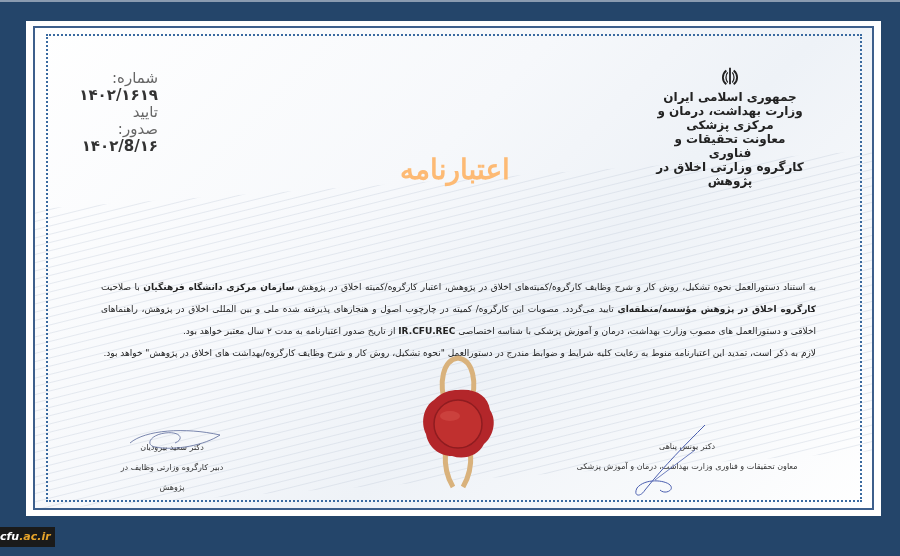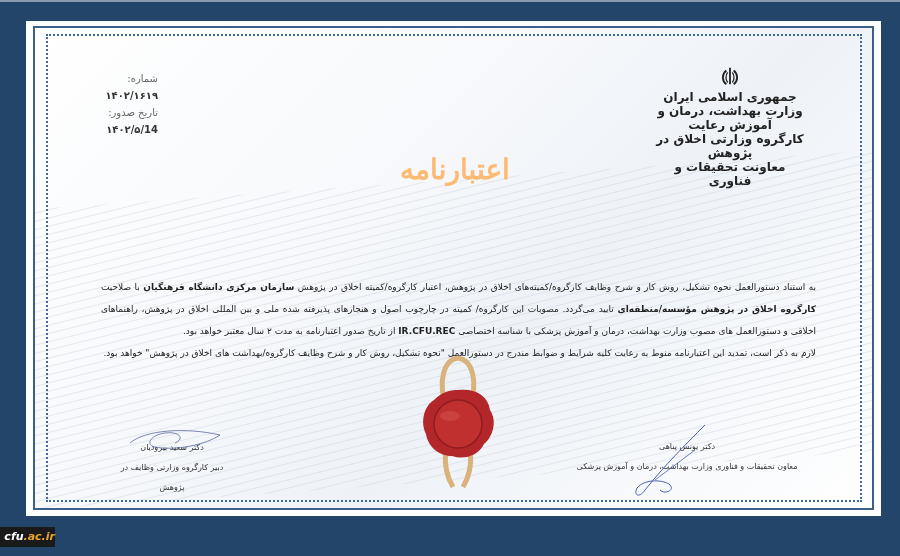--- a/index.html
+++ b/index.html
@@ -30,21 +30,21 @@
       border:2px dotted #3a6aa0; box-sizing:border-box;
     }
     .content { position:absolute; left:0; top:0; width:900px; height:556px; direction:rtl; }
 
     .header-right {
       position:absolute; right:95px; top:66px; width:150px; text-align:center;
       font-size:12px; font-weight:bold; color:#222; line-height:14px;
     }
     .emblem { display:block; margin:0 auto 2px auto; width:22px; height:22px; }
     .header-left {
-      position:absolute; left:88px; top:70px; font-size:10px; color:#444; line-height:17px;
+      position:absolute; left:88px; top:70px; font-size:15px; color:#444; line-height:17px;
       text-align:right; width:70px;
     }
     .header-left .lbl { color:#666; }
     .header-left .val { font-weight:bold; color:#333; }
 
     .title {
       position:absolute; left:370px; top:150px; width:170px; text-align:center;
       font-family:"DejaVu Serif", serif; font-weight:bold; color:#fdba74;
     }
     .title .t1 { font-size:28px; display:block; line-height:40px; }
@@ -64,21 +64,21 @@
     }
     .sig-left {
       position:absolute; left:112px; top:438px; width:120px; text-align:center;
       font-size:8px; color:#333; line-height:20px;
     }
     .signature-scribble { position:absolute; }
 
     .watermark {
       position:absolute; left:0; top:527px; width:55px; height:20px; background:#1a1a1a;
       color:#fff; font-family:"DejaVu Sans", sans-serif; font-style:italic; font-weight:bold;
-      font-size:11px; line-height:20px; text-align:right; direction:ltr;
+      font-size:11px; line-height:20px; text-align:left; direction:ltr;
     }
     .watermark .accent { color:#e8a42a; }
   </style>
 </head>
 <body>
 
 <div class="topbar"></div>
 <div class="paper"></div>
 <div class="frame-outer"></div>
 <div class="frame-inner"></div>
@@ -87,33 +87,33 @@
 
   <div class="header-right">
     <svg class="emblem" viewBox="0 0 24 24">
       <path d="M12 2 L12 20" stroke="#222" stroke-width="2"></path>
       <path d="M8 5 C3 9 3 16 8 20" stroke="#222" stroke-width="2" fill="none"></path>
       <path d="M16 5 C21 9 21 16 16 20" stroke="#222" stroke-width="2" fill="none"></path>
       <path d="M9.5 7 C7 10 7 15 9.5 18" stroke="#222" stroke-width="1.4" fill="none"></path>
       <path d="M14.5 7 C17 10 17 15 14.5 18" stroke="#222" stroke-width="1.4" fill="none"></path>
     </svg>
     <div>جمهوری اسلامی ایران</div>
-    <div>وزارت بهداشت، درمان و آموزش رعایت</div>
+    <div>وزارت بهداشت، درمان و مرکزی پزشکی</div>
+    <div>معاونت تحقیقات و فناوری</div>
     <div>کارگروه وزارتی اخلاق در پژوهش</div>
-    <div>معاونت تحقیقات و فناوری</div>
   </div>
 
   <div class="header-left">
     <div>
       <span class="lbl">شماره:</span>
       <span class="val">۱۴۰۲/۱۶۱۹</span>
     </div>
     <div>
-      <span class="lbl">تاریخ صدور:</span>
-      <span class="val">۱۴۰۲/۵/14</span>
+      <span class="lbl">تایید صدور:</span>
+      <span class="val">۱۴۰۲/8/۱۶</span>
     </div>
   </div>
 
   <div class="title">
     <span class="t1">اعتبارنامه</span>
   </div>
 
   <div class="body-text">
     <div><span>به استناد دستورالعمل نحوه تشکیل، روش کار و شرح وظایف کارگروه/کمیته‌های اخلاق در پژوهش، اعتبار کارگروه/کمیته اخلاق در پژوهش </span><b>سازمان مرکزی دانشگاه فرهنگیان</b><span> با صلاحیت </span><b>کارگروه اخلاق در پژوهش مؤسسه/منطقه‌ای</b><span> تایید می‌گردد. مصوبات این کارگروه/ کمیته در چارچوب اصول و هنجارهای پذیرفته شده ملی و بین المللی اخلاق در پژوهش، راهنماهای اخلاقی و دستورالعمل های مصوب وزارت بهداشت، درمان و آموزش پزشکی با شناسه اختصاصی </span><b>IR.CFU.REC</b><span> از تاریخ صدور اعتبارنامه به مدت ۲ سال معتبر خواهد بود.</span></div>
     <div>لازم به ذکر است، تمدید این اعتبارنامه منوط به رعایت کلیه شرایط و ضوابط مندرج در دستورالعمل "نحوه تشکیل، روش کار و شرح وظایف کارگروه/بهداشت های اخلاق در پژوهش" خواهد بود.</div>

